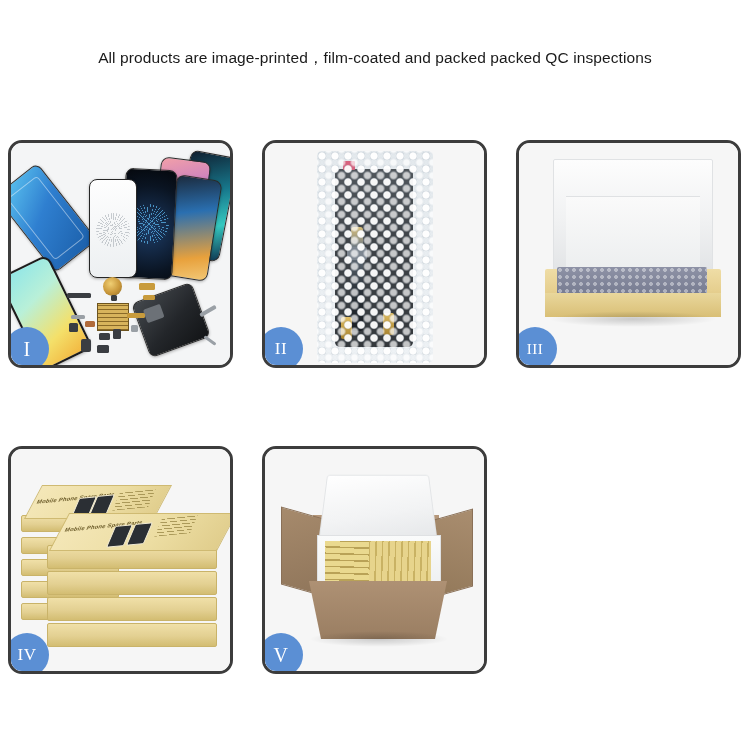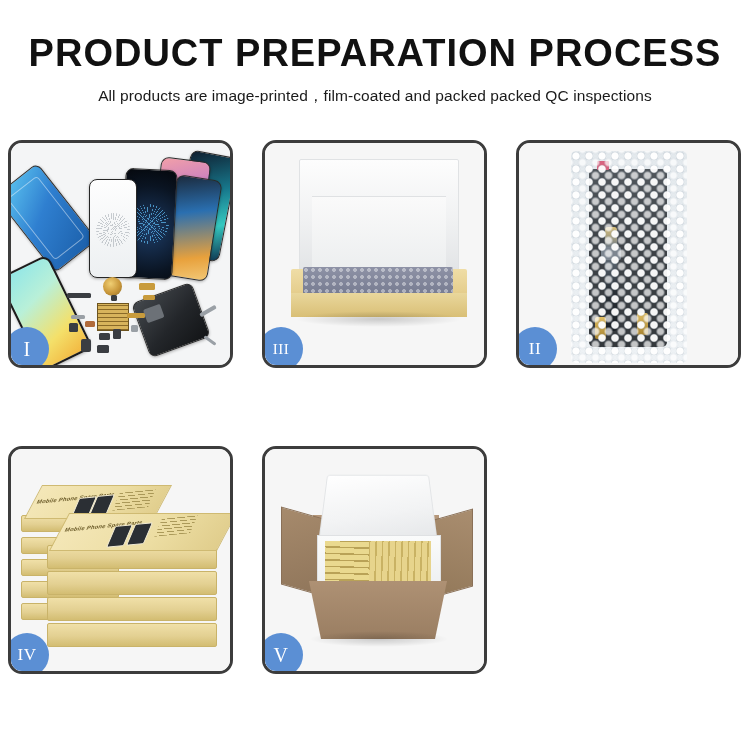--- a/index.html
+++ b/index.html
@@ -437,21 +437,20 @@
   .shadow-soft {
     position: absolute;
     border-radius: 50%;
     background: radial-gradient(ellipse at center, rgba(0,0,0,.18) 0%, rgba(0,0,0,0) 70%);
   }
 </style>
 </head>
 <body>
 
 <div class="header">
-  <div class="main-title">PRODUCT PREPARATION PROCESS</div>
   <div class="sub-title">All products are image-printed，film-coated and packed packed QC inspections</div>
 </div>
 
 <div class="grid">
 
   <div class="panel p1">
     <div class="panel-stage bg">
       <div class="phone ph-blue-film"></div>
       <div class="phone ph-teal"></div>
       <div class="phone ph-purple"></div>
@@ -476,49 +475,49 @@
       <div class="part silver" style="left:120px; top:182px; width:7px; height:7px;"></div>
       <div class="part" style="left:70px; top:196px; width:10px; height:13px; border-radius:2px;"></div>
       <div class="part" style="left:86px; top:202px; width:12px; height:8px;"></div>
       <div class="part silver" style="left:188px; top:166px; width:18px; height:4px; transform:rotate(-30deg);"></div>
       <div class="part silver" style="left:192px; top:196px; width:14px; height:3px; transform:rotate(35deg);"></div>
       <div class="part" style="left:100px; top:152px; width:6px; height:6px;"></div>
     </div>
     <div class="badge">I</div>
   </div>
 
-  <div class="panel p3">
-    <div class="panel-stage">
-      <div class="box3-lid">
-        <div class="box3-lid-inner"></div>
-      </div>
-      <div class="box3-base"></div>
-      <div class="box3-foam"></div>
-      <div class="box3-front-lip"></div>
-      <div class="shadow-soft" style="left:30px; top:168px; width:168px; height:16px;"></div>
-    </div>
-    <div class="badge xwide">III</div>
-  </div>
-
   <div class="panel p2">
     <div class="panel-stage">
       <div class="bubble-bag">
         <div class="screen-assembly"></div>
         <div class="flex-cable"></div>
         <div class="flex-connector"></div>
         <div class="gold-tab" style="left:24px; top:166px;"></div>
         <div class="gold-tab" style="left:66px; top:162px;"></div>
         <div class="pink-label"></div>
         <div class="bubbles"></div>
         <div class="bubbles offset"></div>
       </div>
     </div>
     <div class="badge wide">II</div>
   </div>
 
+  <div class="panel p3">
+    <div class="panel-stage">
+      <div class="box3-lid">
+        <div class="box3-lid-inner"></div>
+      </div>
+      <div class="box3-base"></div>
+      <div class="box3-foam"></div>
+      <div class="box3-front-lip"></div>
+      <div class="shadow-soft" style="left:30px; top:168px; width:168px; height:16px;"></div>
+    </div>
+    <div class="badge xwide">III</div>
+  </div>
+
   <div class="panel p4">
     <div class="panel-stage">
 
       <div class="stack-box" style="left:10px; top:66px; width:96px; height:15px;"></div>
       <div class="stack-box" style="left:10px; top:88px; width:96px; height:15px;"></div>
       <div class="stack-box" style="left:10px; top:110px; width:96px; height:15px;"></div>
       <div class="stack-box" style="left:10px; top:132px; width:96px; height:15px;"></div>
       <div class="stack-box" style="left:10px; top:154px; width:96px; height:15px;"></div>
 
       <div class="stack-top" style="left:22px; top:36px; width:128px; height:32px;"></div>

